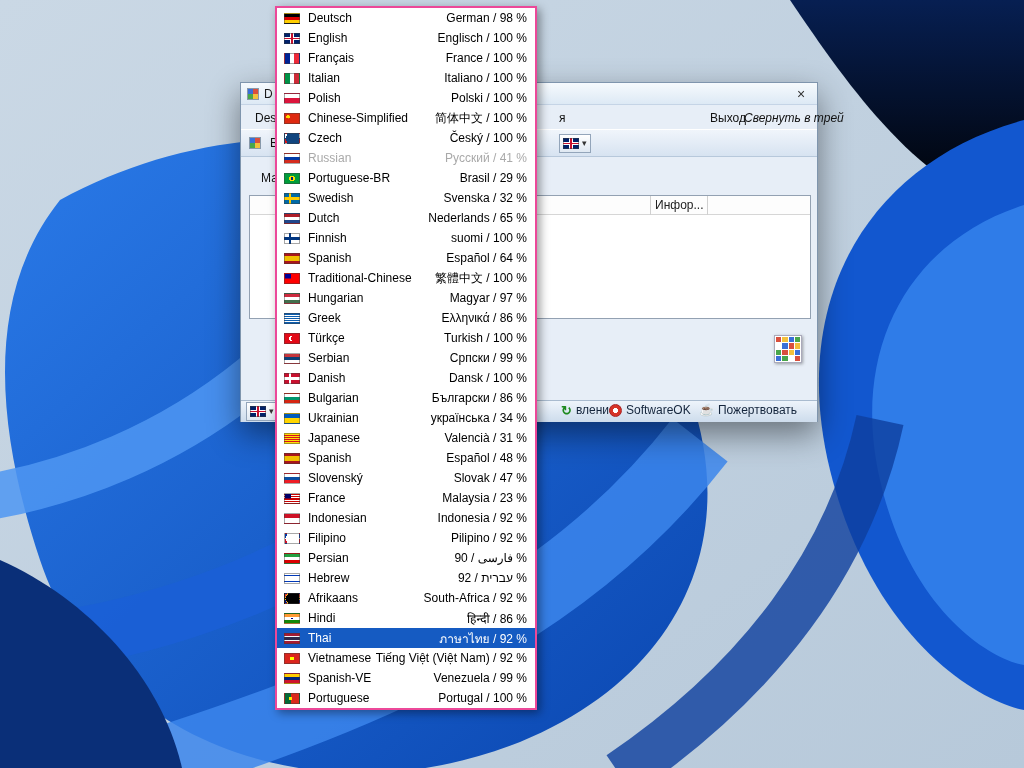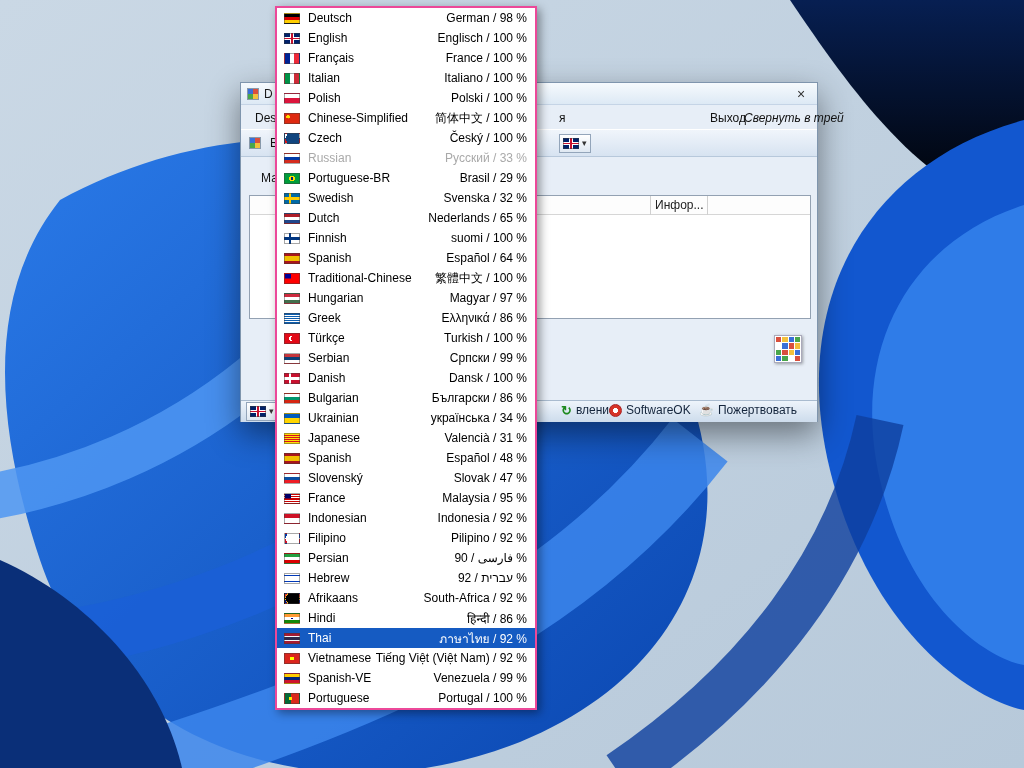--- a/index.html
+++ b/index.html
@@ -260,21 +260,21 @@
     <span class="lang-detail">简体中文 / 100 %</span>
   </div>
         <div class="lang-row">
     <span class="flag flag-cz"></span>
     <span class="lang-name">Czech</span>
     <span class="lang-detail">Český / 100 %</span>
   </div>
         <div class="lang-row disabled">
     <span class="flag flag-ru"></span>
     <span class="lang-name">Russian</span>
-    <span class="lang-detail">Русский / 33 %</span>
+    <span class="lang-detail">Русский / 41 %</span>
   </div>
         <div class="lang-row">
     <span class="flag flag-br"></span>
     <span class="lang-name">Portuguese-BR</span>
     <span class="lang-detail">Brasil / 29 %</span>
   </div>
         <div class="lang-row">
     <span class="flag flag-se"></span>
     <span class="lang-name">Swedish</span>
     <span class="lang-detail">Svenska / 32 %</span>
@@ -345,21 +345,21 @@
     <span class="lang-detail">Español / 48 %</span>
   </div>
         <div class="lang-row">
     <span class="flag flag-sk"></span>
     <span class="lang-name">Slovenský</span>
     <span class="lang-detail">Slovak / 47 %</span>
   </div>
         <div class="lang-row">
     <span class="flag flag-my"></span>
     <span class="lang-name">France</span>
-    <span class="lang-detail">Malaysia / 95 %</span>
+    <span class="lang-detail">Malaysia / 23 %</span>
   </div>
         <div class="lang-row">
     <span class="flag flag-id"></span>
     <span class="lang-name">Indonesian</span>
     <span class="lang-detail">Indonesia / 92 %</span>
   </div>
         <div class="lang-row">
     <span class="flag flag-ph"></span>
     <span class="lang-name">Filipino</span>
     <span class="lang-detail">Pilipino / 92 %</span>

